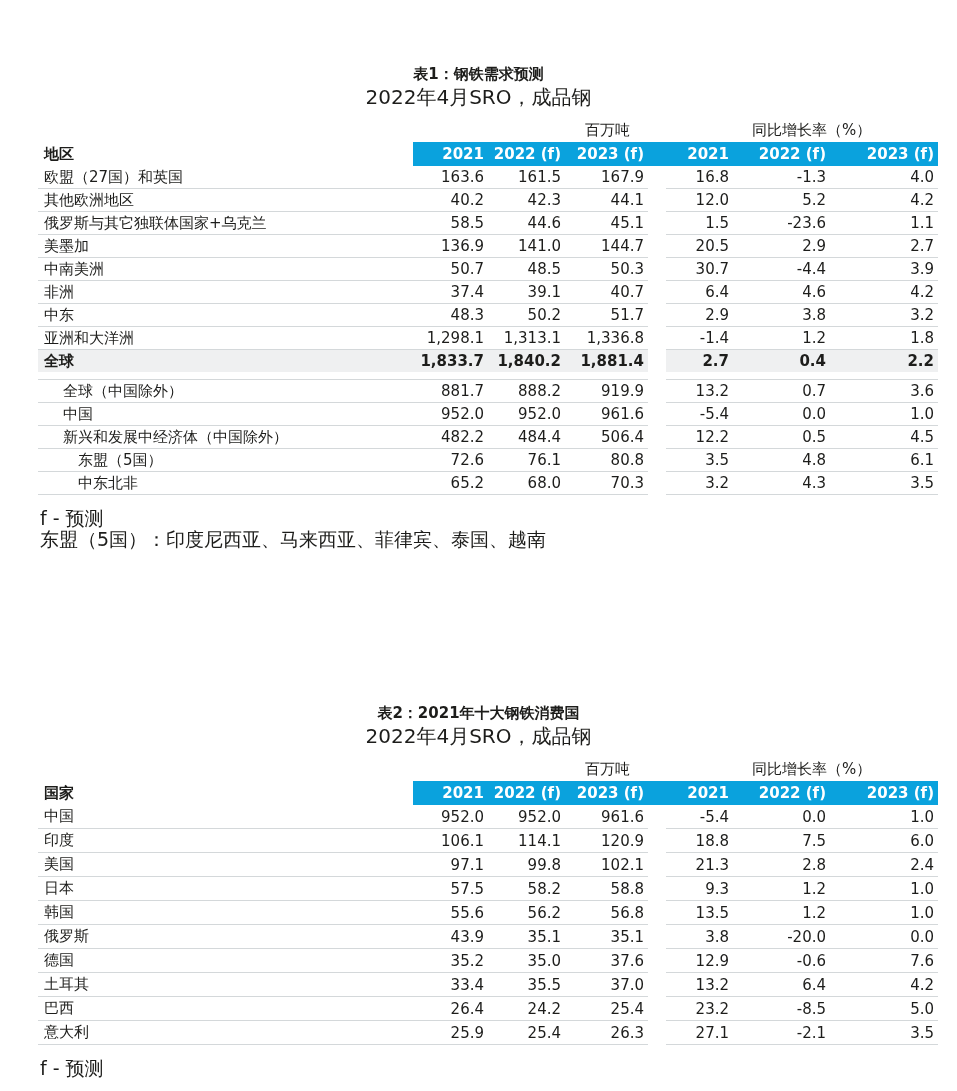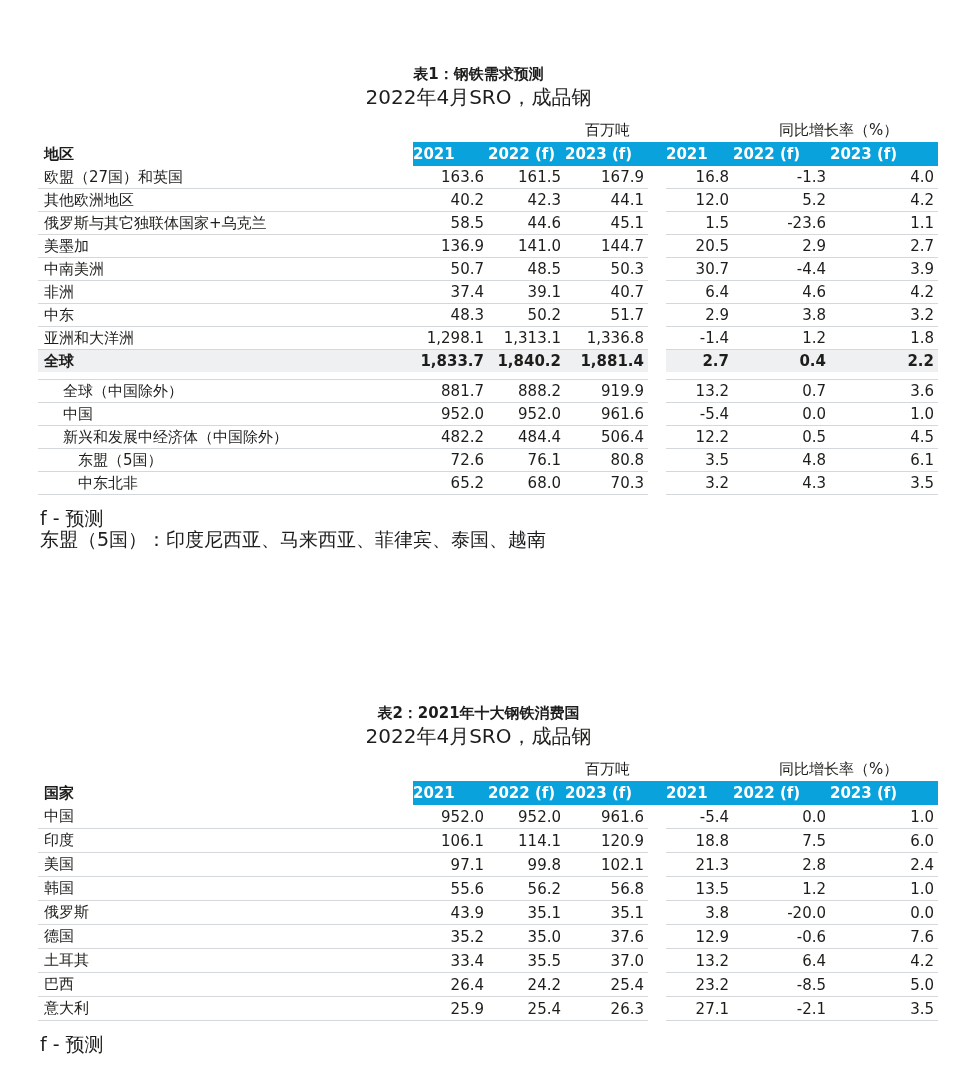--- a/index.html
+++ b/index.html
@@ -14,28 +14,28 @@
     font-family:"DejaVu Sans","Liberation Sans",sans-serif;color:var(--ink);
     overflow:hidden;
   }
   .sec{position:absolute;left:0;width:957px;}
   .sec1{top:36px;margin-top:28px;}
   .sec2{top:703px;}
   .t-title{text-align:center;font-size:15px;font-weight:bold;line-height:20px;}
   .t-sub{text-align:center;font-size:20px;line-height:20px;margin-top:3px;}
   .group-labels{position:relative;height:20px;width:900px;margin:13px 0 2px 38px;font-size:15px;}
   .gl-unit{position:absolute;left:547px;bottom:0;}
-  .gl-growth{position:absolute;left:741px;bottom:0;}
+  .gl-growth{position:absolute;left:714px;bottom:0;}
   table{border-collapse:collapse;table-layout:fixed;width:900px;margin-left:38px;font-size:15px;}
   col.c-label{width:375px;}
   col.c1{width:75px;}col.c2{width:77px;}col.c3{width:83px;}
   col.c-gap{width:18px;}
   col.c4{width:67px;}col.c5{width:97px;}col.c6{width:108px;}
   thead th{background:var(--accent);color:#ffffff;font-weight:bold;height:24px;padding:0;}
-  thead th.num{text-align:left;padding-right:4px;}
+  thead th.num{text-align:right;padding-right:4px;}
   thead th.label-col{background:#ffffff;color:var(--ink);text-align:left;padding-left:6px;font-weight:bold;}
   tbody td{border-bottom:1px solid var(--line);height:22px;padding:0;}
   .t2 tbody td{height:23px;}
   tbody td.num{text-align:right;padding-right:4px;}
   tbody td.label{text-align:left;padding-left:6px;white-space:nowrap;}
   tbody td.ind1{padding-left:25px;}
   tbody td.ind2{padding-left:40px;}
   tbody td.gap{border-bottom:none;}
   tr.highlight td{background:var(--hl);border-bottom:none;font-weight:bold;}
   tr.highlight td.gap{background:#ffffff;}
@@ -287,20 +287,30 @@
             <td class="label">美国</td>
             <td class="num">97.1</td>
             <td class="num">99.8</td>
             <td class="num">102.1</td>
             <td class="gap"></td>
             <td class="num">21.3</td>
             <td class="num">2.8</td>
             <td class="num">2.4</td>
           </tr>
           <tr>
+            <td class="label">日本</td>
+            <td class="num">57.5</td>
+            <td class="num">58.2</td>
+            <td class="num">58.8</td>
+            <td class="gap"></td>
+            <td class="num">9.3</td>
+            <td class="num">1.2</td>
+            <td class="num">1.0</td>
+          </tr>
+          <tr>
             <td class="label">韩国</td>
             <td class="num">55.6</td>
             <td class="num">56.2</td>
             <td class="num">56.8</td>
             <td class="gap"></td>
             <td class="num">13.5</td>
             <td class="num">1.2</td>
             <td class="num">1.0</td>
           </tr>
           <tr>

